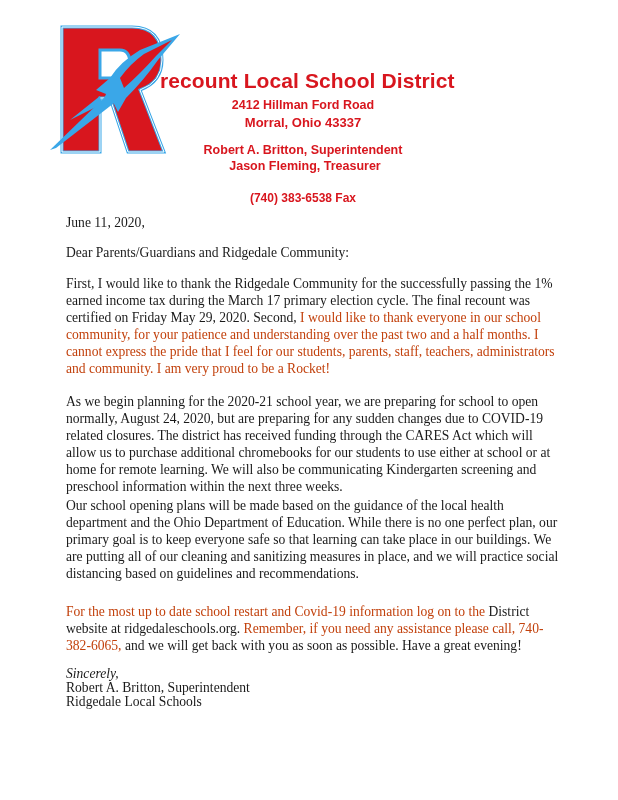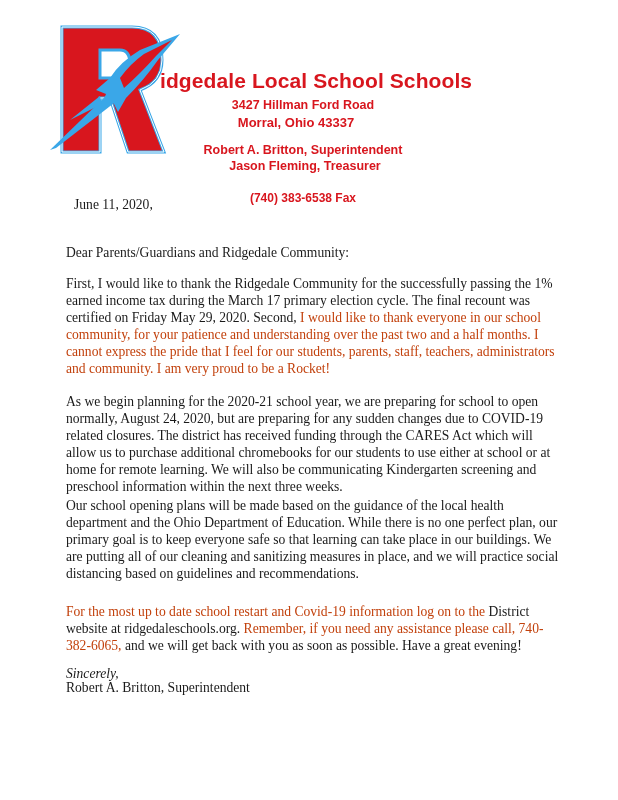--- a/index.html
+++ b/index.html
@@ -5,21 +5,21 @@
     html, body { margin: 0; padding: 0; background: #ffffff; }
     body { width: 618px; height: 800px; position: relative; overflow: hidden; }
     .page { position: absolute; left: 0; top: 0; width: 618px; height: 800px; background: #fff; }
 
     .logo { position: absolute; left: 40px; top: 20px; width: 150px; height: 140px; }
 
     .hdr { position: absolute; color: #d8161e; font-family: "Liberation Sans", sans-serif; font-weight: bold; white-space: nowrap; }
     .hdr-title { left: 160px; top: 69px; font-size: 21px; letter-spacing: 0.1px; }
     .hdr-line { font-size: 12.5px; text-align: center; width: 240px; }
     .l1 { left: 183px; top: 98px; }
-    .l2 { left: 176px; top: 115px; font-size: 13px; }
+    .l2 { left: 183px; top: 115px; font-size: 13px; }
     .l3 { left: 183px; top: 143px; }
     .l4 { left: 185px; top: 159px; }
     .l5 { left: 183px; top: 175px; font-size: 12px; }
     .l6 { left: 183px; top: 191px; font-size: 12px; }
     .gray { color: #c2410c; }
     .p { position: absolute; left: 66px; width: 500px; margin: 0; font-family: "Liberation Serif", serif; font-size: 13.6px; line-height: 17px; color: #1a1a1a; }
   </style>
 </head>
 <body>
 
@@ -29,33 +29,34 @@
 
     <path d="M22 7 H92 Q122 7 122 40 Q122 62 100 70 L124 132 H88 L70 78 H60 V132 H22 Z M60 30 V58 H80 Q90 58 90 44 Q90 30 80 30 Z" fill="#d8161e" stroke="#3aa7e8" stroke-width="3" stroke-linejoin="miter" fill-rule="evenodd"></path>
     <path d="M22 7 H92 Q122 7 122 40 Q122 62 100 70 L124 132 H88 L70 78 H60 V132 H22 Z" fill="none" stroke="#ffffff" stroke-width="1"></path>
 
     <path d="M140 14 L100 30 Q80 42 70 58 L56 70 L66 74 L60 88 L72 80 L78 92 L86 78 Q104 60 118 40 Z" fill="#3aa7e8"></path>
     <path d="M132 20 L104 34 Q90 44 80 58 L84 68 Q100 54 116 36 Z" fill="#d8161e"></path>
     <path d="M70 72 L10 130 L16 128 L78 80 Z" fill="#3aa7e8"></path>
     <path d="M60 76 L30 100 L62 84 Z" fill="#3aa7e8"></path>
   </svg>
 
-  <div class="hdr hdr-title">idgedale Local School Schools</div>
-  <div class="hdr hdr-line l1">3427 Hillman Ford Road</div>
+  <div class="hdr hdr-title">recount Local School District</div>
+  <div class="hdr hdr-line l1">2412 Hillman Ford Road</div>
   <div class="hdr hdr-line l2">Morral, Ohio 43337</div>
   <div class="hdr hdr-line l3">Robert A. Britton, Superintendent</div>
   <div class="hdr hdr-line l4">Jason Fleming, Treasurer</div>
   <div class="hdr hdr-line l6">(740) 383-6538 Fax</div>
 
-  <p class="p" style="top:196px;margin-left:8px;">June 11, 2020,</p>
+  <p class="p" style="top:214px;">June 11, 2020,</p>
   <p class="p" style="top:244px;">Dear Parents/Guardians and Ridgedale Community:</p>
 
   <p class="p" style="top:275px;"><span>First, I would like to thank the Ridgedale Community for the successfully passing the 1% earned income tax during the March 17 primary election cycle. The final recount was certified on Friday May 29, 2020. Second,</span><span class="gray"> I would like to thank everyone in our school community, for your patience and understanding over the past two and a half months. I cannot express the pride that I feel for our students, parents, staff, teachers, administrators and community. I am very proud to be a Rocket!</span></p>
 
   <p class="p" style="top:393px;">As we begin planning for the 2020-21 school year, we are preparing for school to open normally, August 24, 2020, but are preparing for any sudden changes due to COVID-19 related closures. The district has received funding through the CARES Act which will allow us to purchase additional chromebooks for our students to use either at school or at home for remote learning. We will also be communicating Kindergarten screening and preschool information within the next three weeks.</p>
 
   <p class="p" style="top:497px;">Our school opening plans will be made based on the guidance of the local health department and the Ohio Department of Education. While there is no one perfect plan, our primary goal is to keep everyone safe so that learning can take place in our buildings. We are putting all of our cleaning and sanitizing measures in place, and we will practice social distancing based on guidelines and recommendations.</p>
 
   <p class="p" style="top:603px;"><span class="gray">For the most up to date school restart and Covid-19 information log on to the</span><span> District website at ridgedaleschools.org.</span><span class="gray">  Remember, if you need any assistance please call, 740-382-6065,</span><span> and we will get back with you as soon as possible. Have a great evening!</span></p>
 
   <p class="p" style="top:665px;font-style:italic;">Sincerely,</p>
   <p class="p" style="top:679px;">Robert A. Britton, Superintendent</p>
+  <p class="p" style="top:693px;">Ridgedale Local Schools</p>
 </div>
 
 </body></html>

